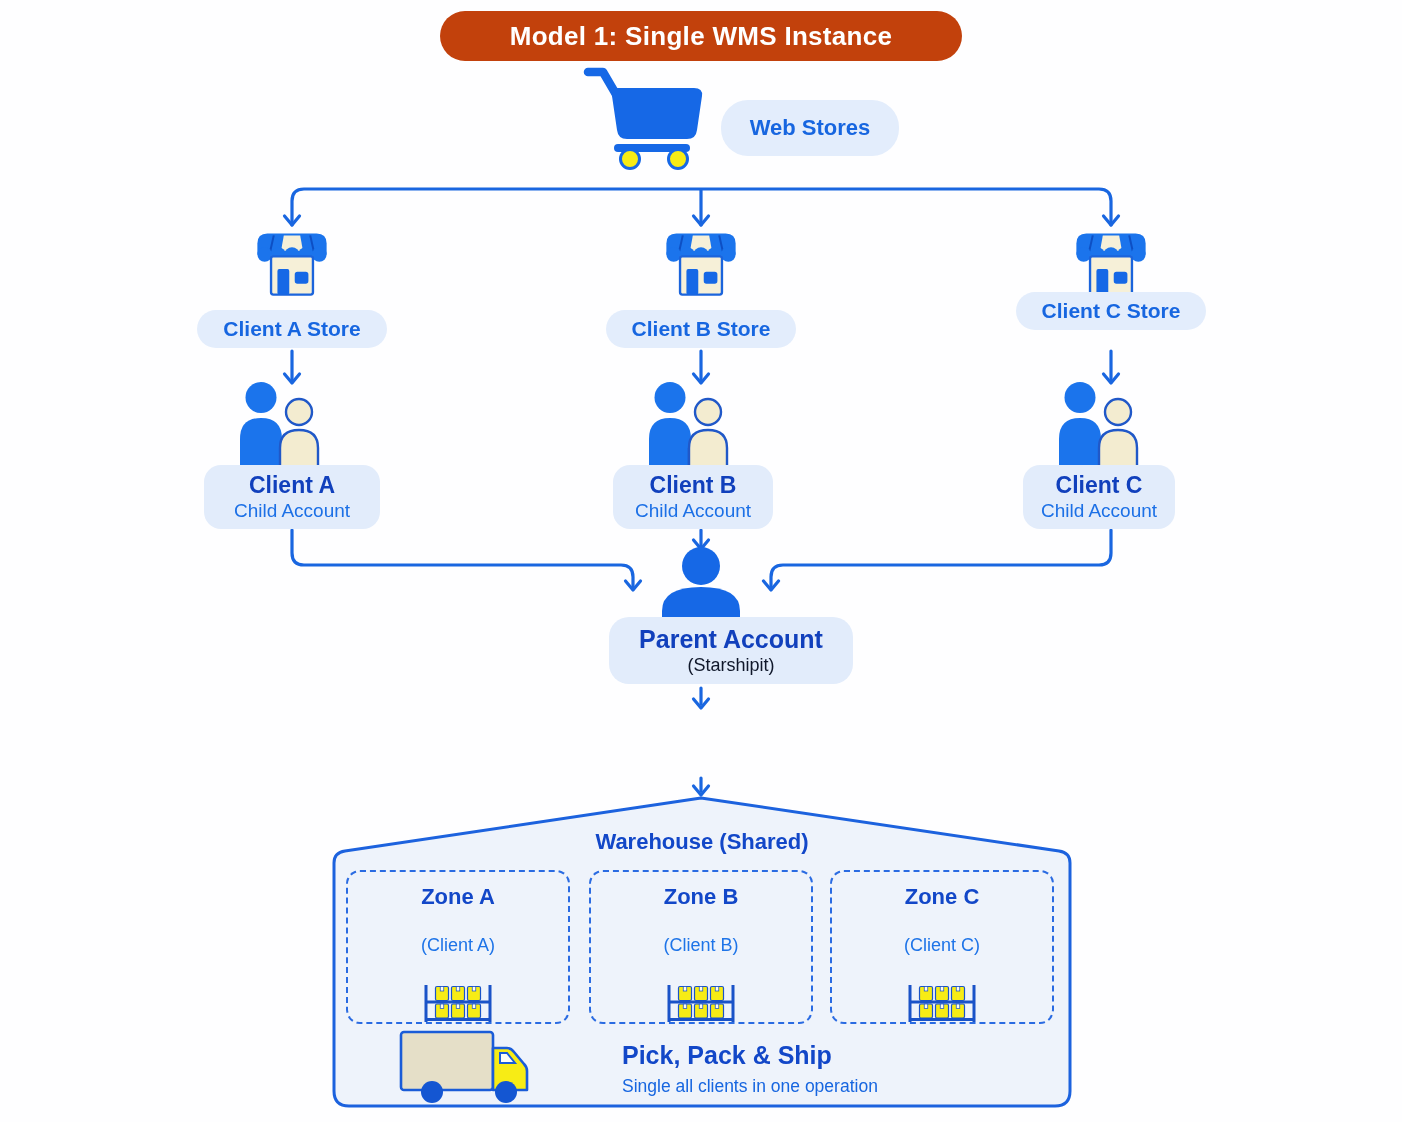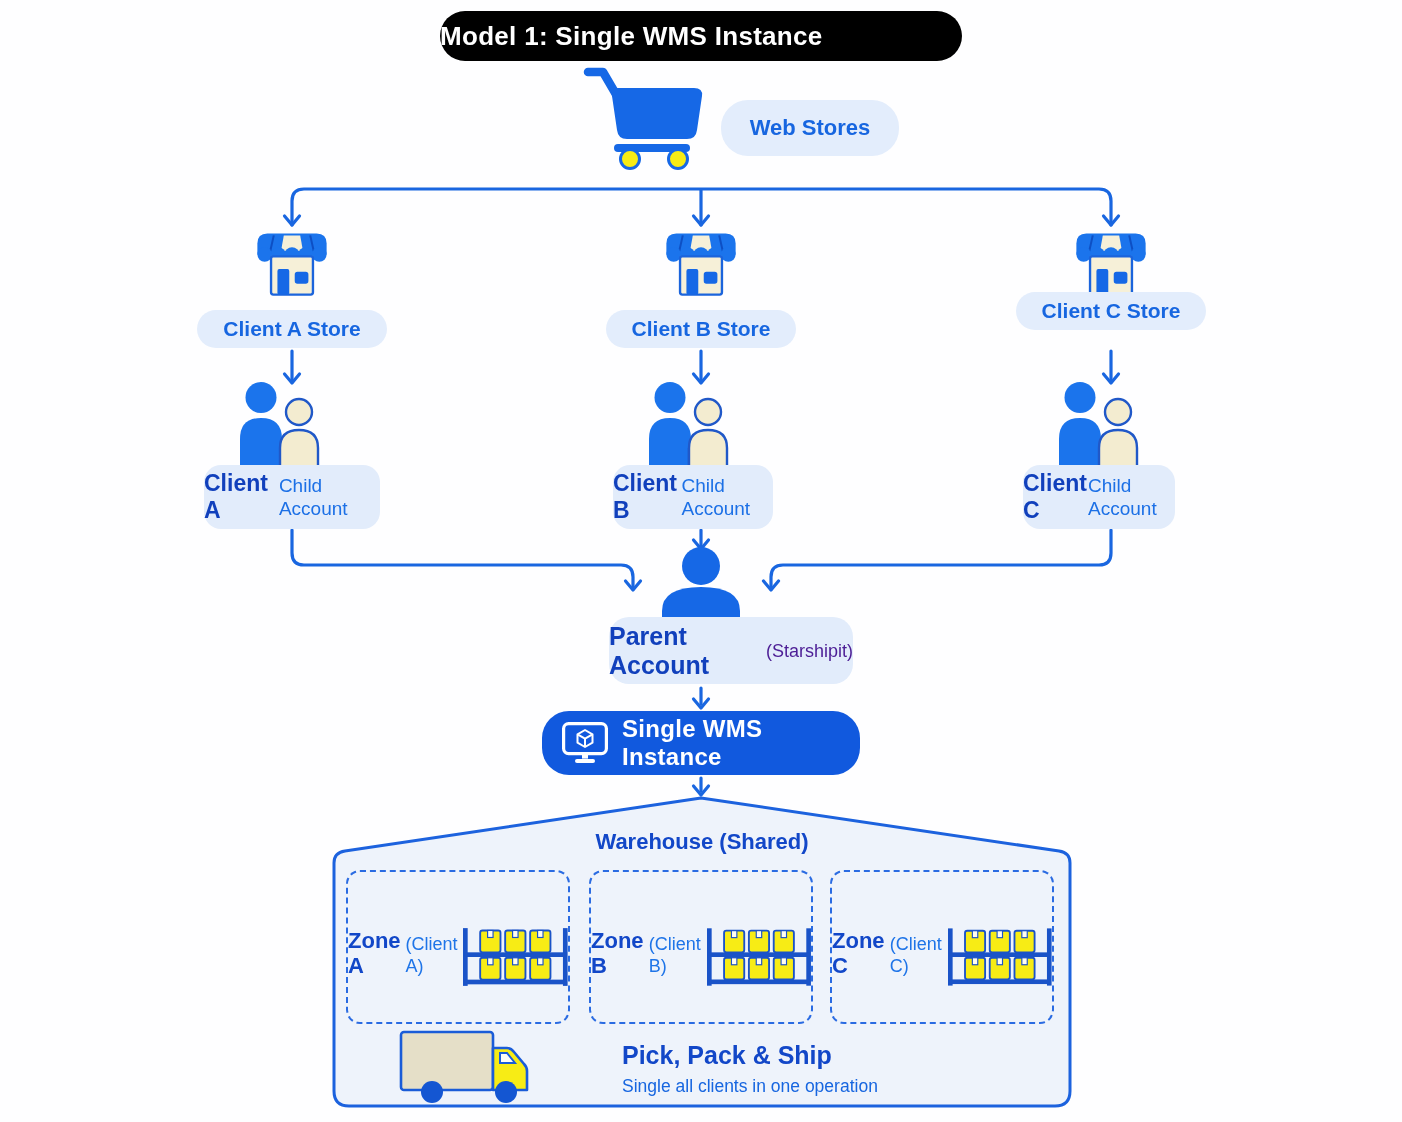--- a/index.html
+++ b/index.html
@@ -4,41 +4,41 @@
 <style>
   html,body{margin:0;padding:0;background:#fefefe;}
   #canvas{
     position:relative;width:1402px;height:1122px;margin:0 auto;
     font-family:"Liberation Sans", sans-serif;background:#fefeff;overflow:hidden;
   }
   .abs{position:absolute;box-sizing:border-box;}
   svg{display:block;}
   
   .banner{
-    background:#000000;border-radius:26px;color:#ffffff;
-    display:flex;align-items:center;justify-content:flex-start;
+    background:#c2410c;border-radius:26px;color:#ffffff;
+    display:flex;align-items:center;justify-content:center;
     font-weight:bold;letter-spacing:.3px;
   }
   .pill{
     background:#e3edfc;border-radius:27px;color:#1766e0;
     display:flex;align-items:center;justify-content:center;
     font-weight:bold;
   }
   .pill-stack{
     background:#e2ecfb;border-radius:17px;
-    display:flex;flex-direction:row;align-items:center;justify-content:center;
+    display:flex;flex-direction:column;align-items:center;justify-content:center;
   }
   .name-line{font-size:23px;font-weight:bold;color:#1140bc;line-height:27px;}
   .role-line{font-size:19px;color:#1c70e6;line-height:23px;}
   
   .zone{
     position:absolute;top:870px;width:224px;height:154px;
     border:2.5px dashed #2a6be2;border-radius:14px;
-    display:flex;flex-direction:row;align-items:center;
-    padding-top:12px;box-sizing:border-box;
+    display:flex;flex-direction:column;align-items:center;
+    padding-top:12px;box-sizing:border-box;gap:22px;
   }
   .zone-name{font-size:22px;font-weight:bold;color:#1247c8;line-height:25px;}
   .zone-client{font-size:18px;color:#1e74e8;line-height:22px;margin-top:3px;}
   .wh-title{
     position:absolute;left:334px;top:829px;width:736px;text-align:center;
     font-size:22px;font-weight:bold;color:#1247c8;
   }
   .fulfil-title{font-size:25px;font-weight:bold;color:#1247c8;line-height:28px;}
   .fulfil-sub{font-size:17.5px;color:#1766e0;line-height:21px;margin-top:7px;}
   .overlay{position:absolute;left:0;top:0;z-index:0;}
@@ -180,33 +180,23 @@
     <div class="name-line">Client C</div>
     <div class="role-line">Child Account</div>
   </div>
 
   <svg class="abs node" style="left:654px;top:547px;" width="94" height="80" viewBox="0 0 94 80">
     <circle cx="47" cy="19" r="19" fill="#1668e6"></circle>
     <path d="M8 80 V64 Q8 40 47 40 Q86 40 86 64 V80 Z" fill="#1668e6"></path>
   </svg>
   <div class="abs pill-stack node" style="left:609px;top:617px;width:244px;height:67px;border-radius:20px;">
     <div style="font-size:25px;font-weight:bold;color:#1140bc;line-height:29px;">Parent Account</div>
-    <div style="font-size:18px;color:#4c1d95;line-height:22px;">(Starshipit)</div>
-  </div>
-
-  <div class="abs banner node" style="left:542px;top:711px;width:318px;height:64px;font-size:24px;background:#1159de;border-radius:27px;justify-content:flex-start;padding-left:20px;">
-    <svg width="46" height="42" viewBox="0 0 46 42" style="margin-right:14px;flex:0 0 auto;">
-      <rect x="1.6" y="1.6" width="42.8" height="30" rx="5" fill="none" stroke="#ffffff" stroke-width="3.2"></rect>
-      <path d="M23 8 L30.5 12.3 V20.7 L23 25 L15.5 20.7 V12.3 Z" fill="none" stroke="#ffffff" stroke-width="2" stroke-linejoin="round"></path>
-      <path d="M15.5 12.3 L23 16.6 L30.5 12.3 M23 16.6 V25" fill="none" stroke="#ffffff" stroke-width="2" stroke-linejoin="round"></path>
-      <rect x="20" y="31.6" width="6" height="5" fill="#ffffff"></rect>
-      <rect x="13" y="37" width="20" height="4" rx="2" fill="#ffffff"></rect>
-    </svg>
-    <span>Single WMS Instance</span>
-  </div>
+    <div style="font-size:18px;color:#0f172a;line-height:22px;">(Starshipit)</div>
+  </div>
+
 
   <div class="wh-title node">Warehouse (Shared)</div>
 
   <div class="zone node" style="left:346px;">
     <div class="zone-name">Zone A</div>
     <div class="zone-client">(Client A)</div>
     <svg width="134" height="74" viewBox="0 0 134 74" style="margin-top:7px;">
       <rect x="0" y="0" width="6" height="74" fill="#1a53c8"></rect>
       <rect x="128" y="0" width="6" height="74" fill="#1a53c8"></rect>
       <rect x="2" y="31" width="130" height="6" fill="#1a53c8"></rect>

